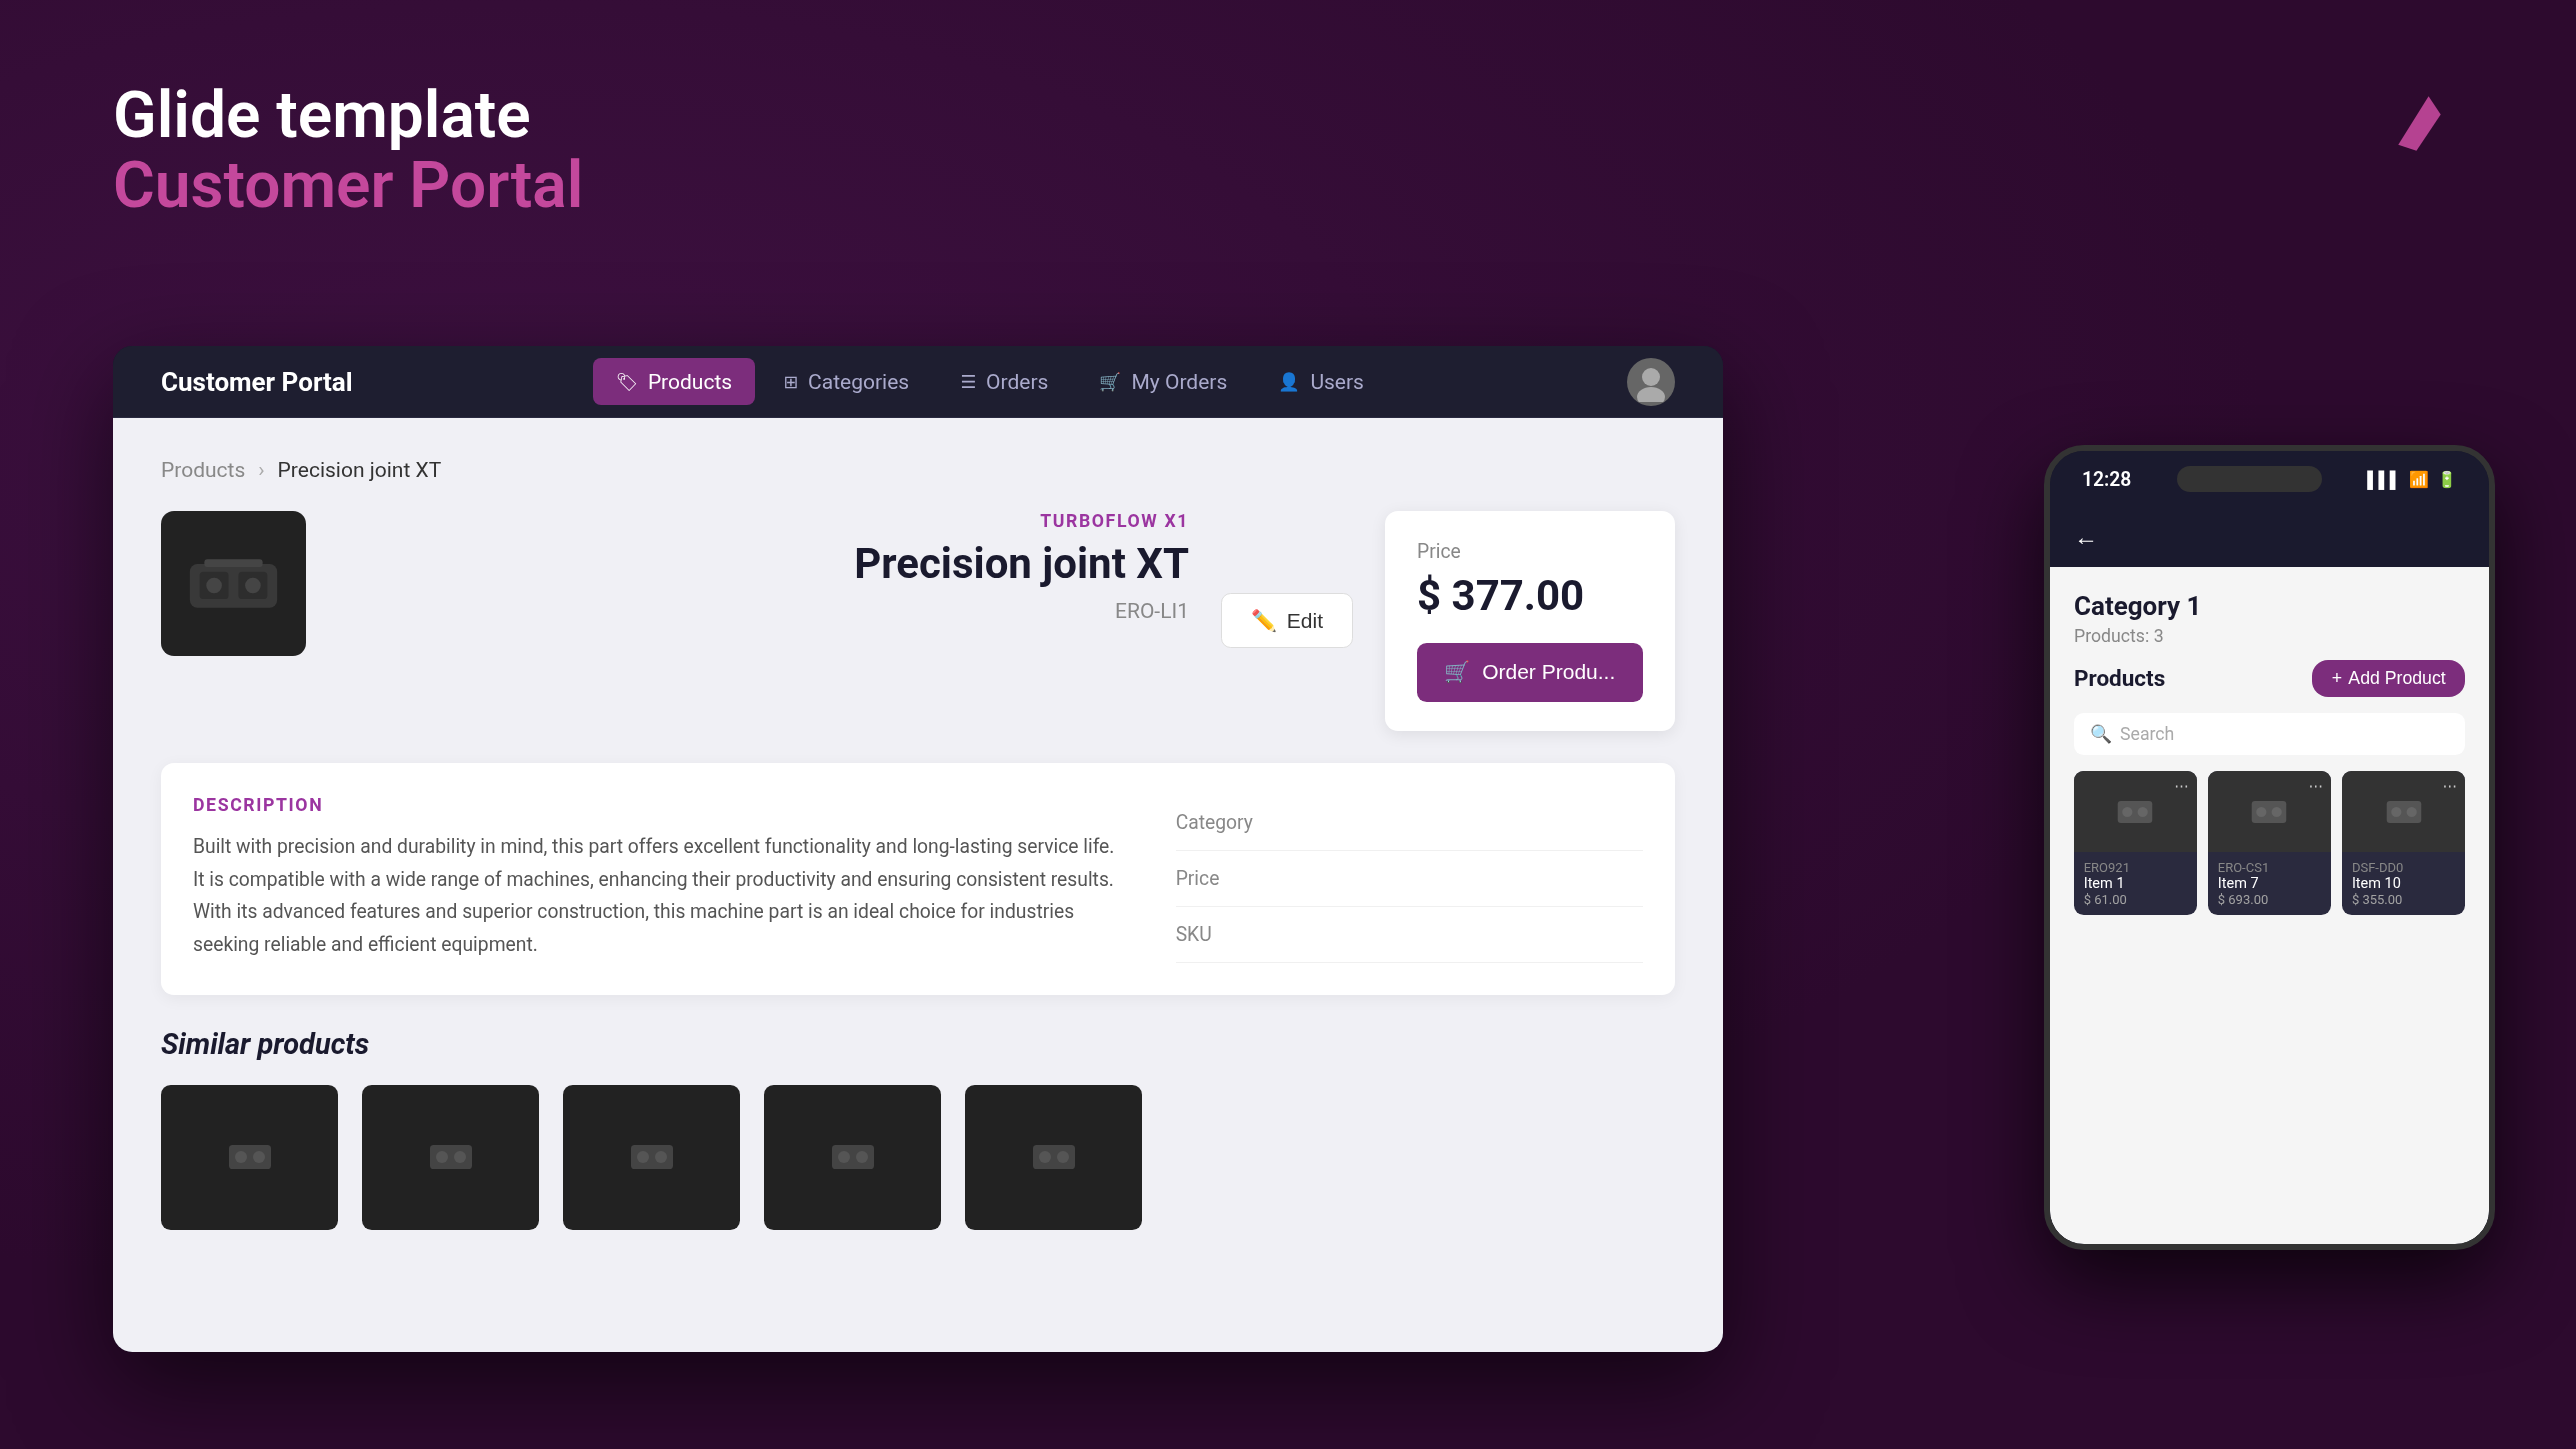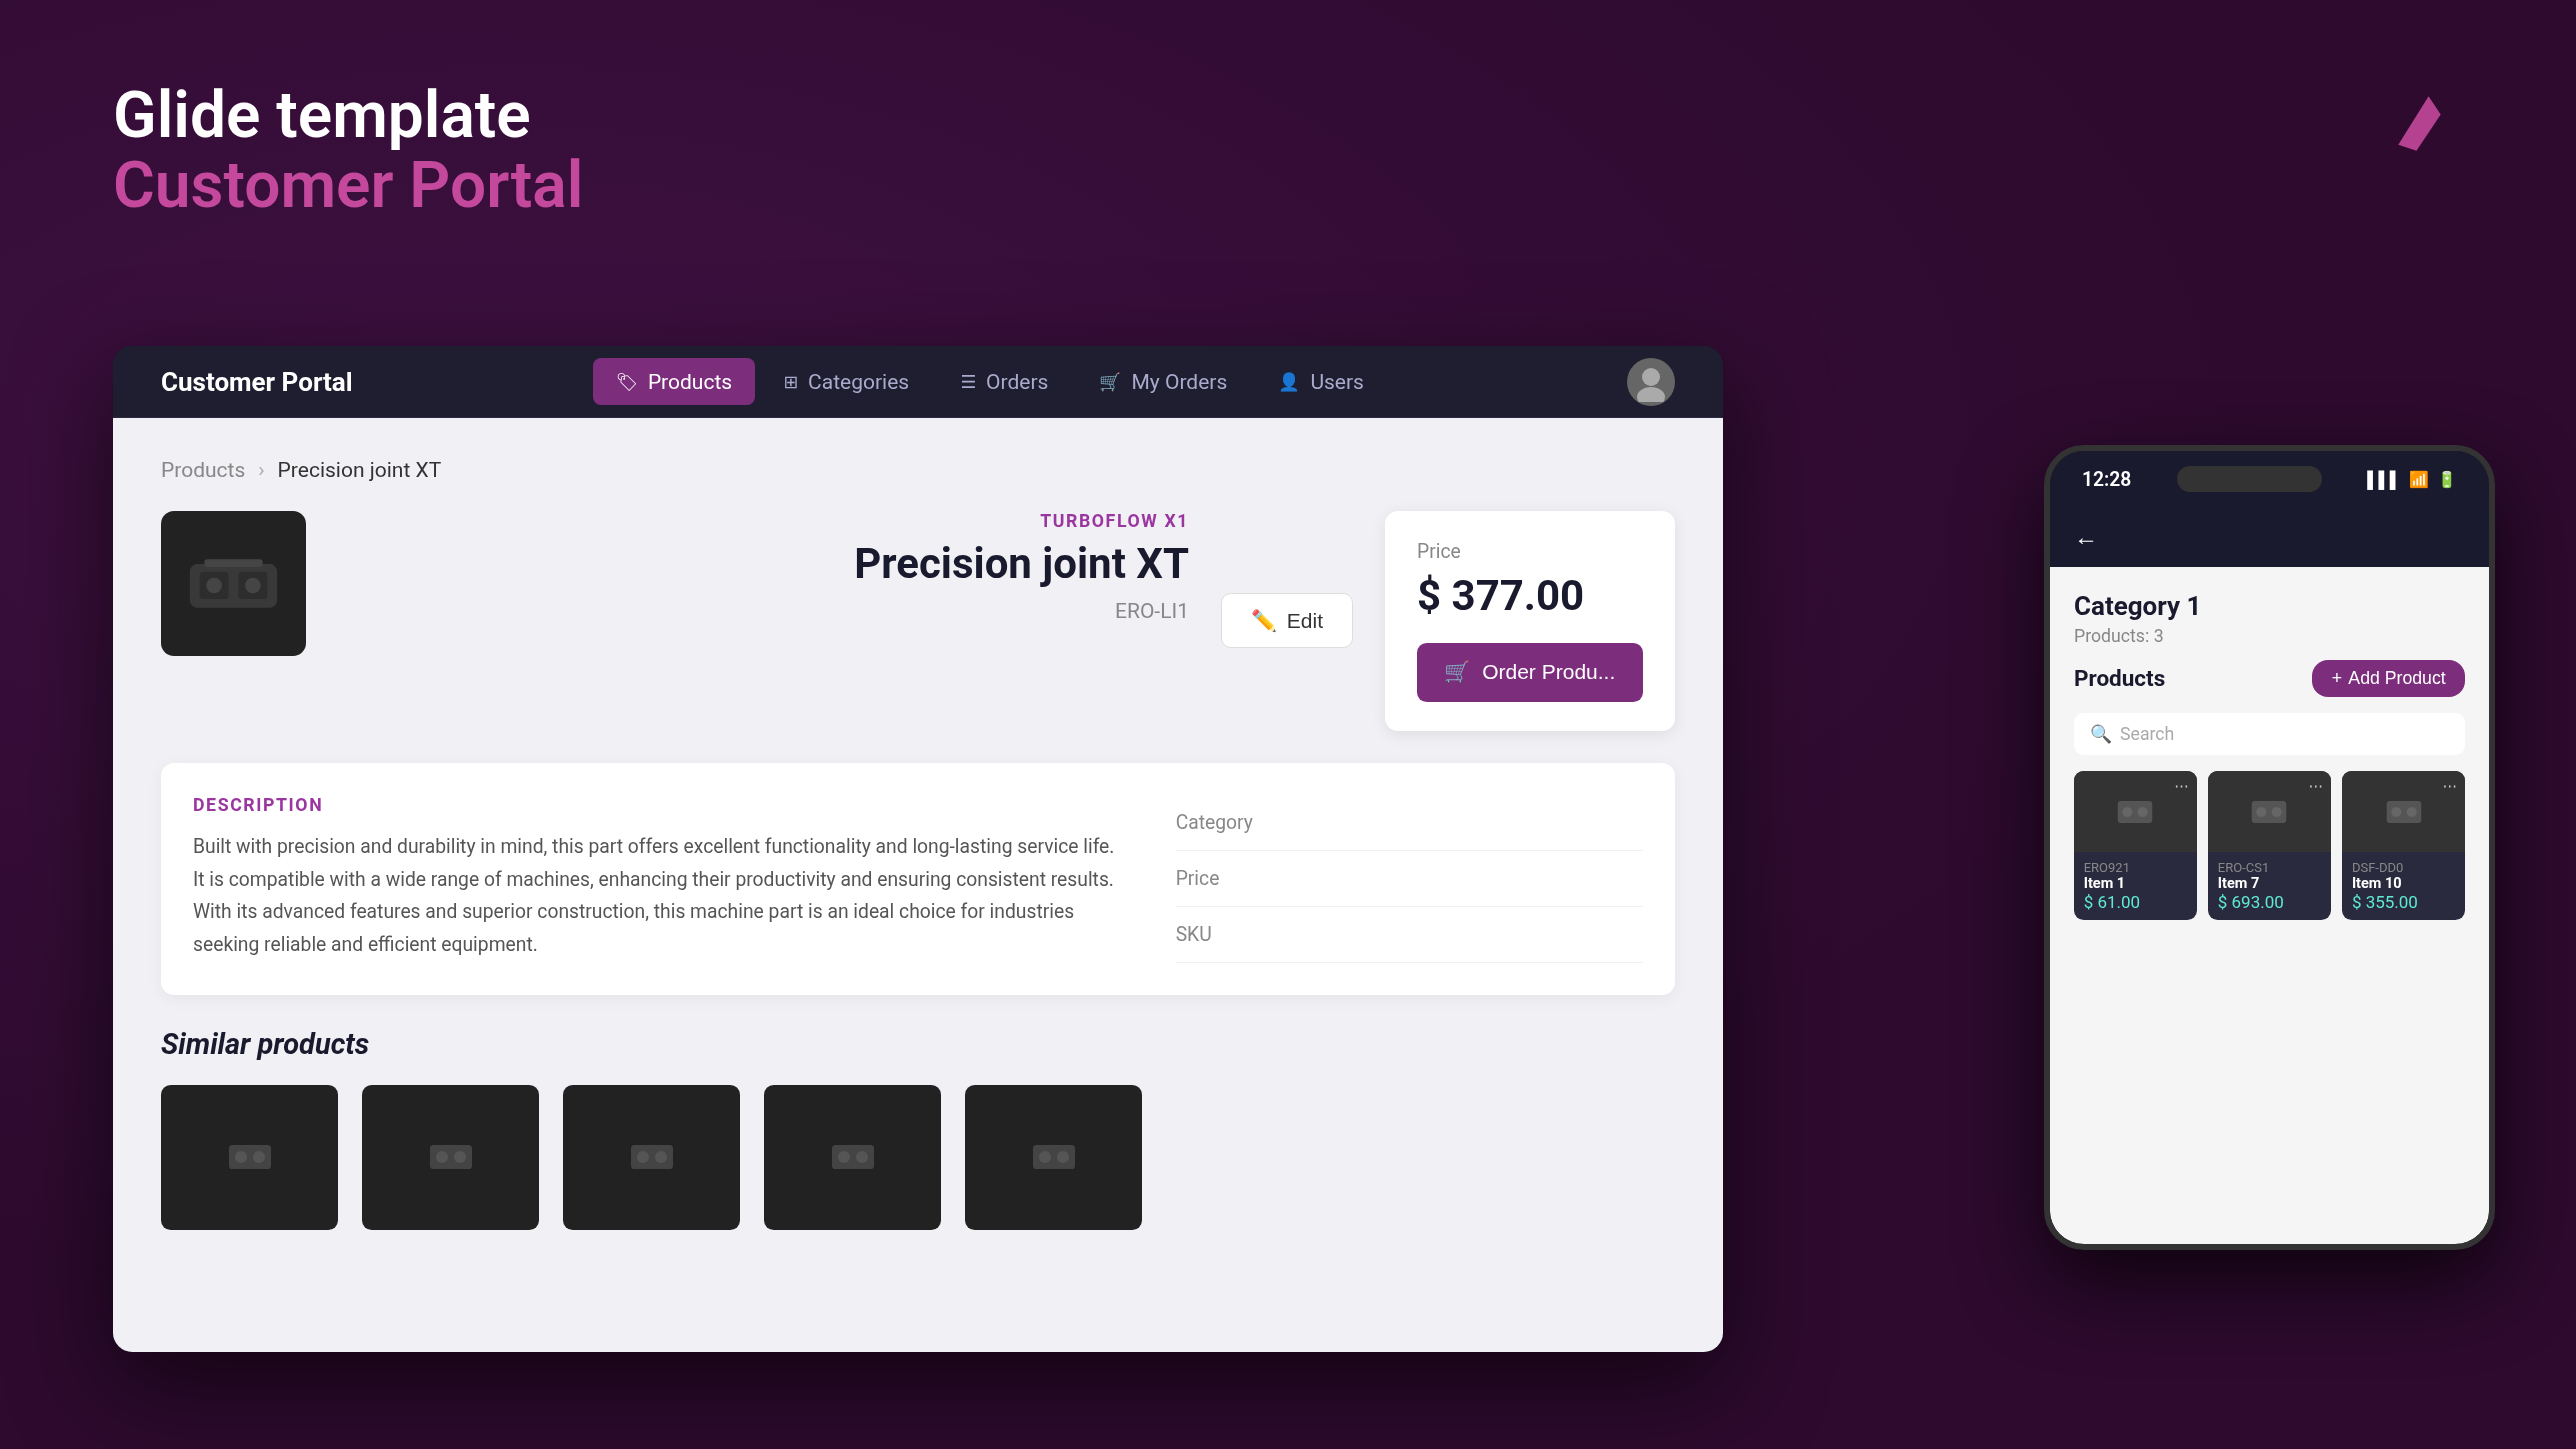--- a/index.html
+++ b/index.html
@@ -479,27 +479,27 @@
       padding: 8px 9.7px;
     }
 
     .phone-product-code {
       font-size: 13px;
       color: #888;
     }
 
     .phone-product-name {
       font-size: 14.5px;
-      font-weight: 700;
+      font-weight: 400;
       color: white;
     }
 
     .phone-product-price {
-      font-size: 17px;
-      color: #5eead4;
+      font-size: 13px;
+      color: #a3a3a3;
     }
 
     
     .glide-logo {
       position: absolute;
       top: 72px;
       right: 105px;
       z-index: 2;
     }
   </style>

